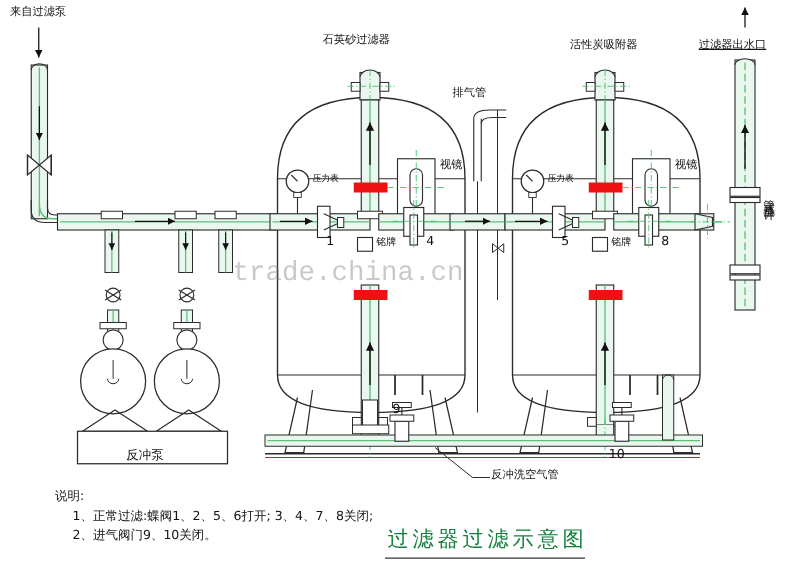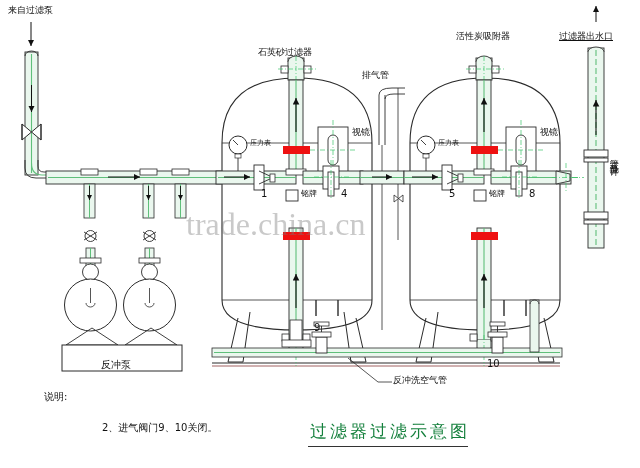--- a/index.html
+++ b/index.html
@@ -6,22 +6,22 @@
   body{width:640px;height:468px;position:relative;overflow:hidden;
        font-family:"DejaVu Sans","Liberation Sans",sans-serif;color:#1a1a1a;}
   #stage{position:absolute;left:0;top:0;width:640px;height:468px;padding-left:31px;}
   svg{position:absolute;left:0;top:0;}
   .lbl{position:absolute;font-size:9px;line-height:1.1;color:#111;white-space:nowrap;}
   .lbl.sm{font-size:8px;}
   .lbl.xs{font-size:7px;text-align:right;}
   .vnum{position:absolute;font-size:10px;color:#111;font-family:"DejaVu Sans",sans-serif;}
   .vert{writing-mode:vertical-rl;text-orientation:upright;font-size:9px;line-height:1.25;
         position:absolute;color:#111;letter-spacing:2px;}
-  #wm{position:absolute;left:186px;top:206px;font-size:32px;color:rgba(120,120,120,.40);
-      font-family:Liberation Serif, serif;letter-spacing:0px;user-select:none;}
+  #wm{position:absolute;left:186px;top:206px;font-size:22px;color:rgba(120,120,120,.40);
+      font-family:Liberation Mono, monospace;letter-spacing:0px;user-select:none;}
   #title{position:absolute;left:310px;top:420px;font-size:17px;letter-spacing:3px;color:#15803d;}
   #titleline{position:absolute;left:308px;top:446px;width:160px;height:1px;background:#333;}
   .note{position:absolute;font-size:10px;color:#111;white-space:nowrap;}
 </style>
 </head>
 <body>
 
 <div id="stage">
 
   <svg width="640" height="468" viewBox="0 0 640 468">
@@ -326,21 +326,21 @@
       <line x1="378" y1="382" x2="392" y2="382" stroke="#2b2b2b" stroke-width="0.8"></line>
 
       <rect x="530" y="300" width="9" height="52" fill="#eaf7ee" stroke="#2b2b2b" stroke-width="0.8"></rect>
       <path d="M530,304 a4.5,4 0 0 1 9,0" fill="none" stroke="#2b2b2b" stroke-width="0.8"></path>
     </g>
 
   </svg>
 
   <div class="lbl" style="left:8px;top:6px;">来自过滤泵</div>
 
-  <div class="lbl" style="left:258px;top:48px;">石英砂过滤器</div>
+  <div class="lbl" style="left:258px;top:28px;">石英砂过滤器</div>
 
   <div class="lbl" style="left:456px;top:32px;">活性炭吸附器</div>
 
   <div class="lbl" style="left:362px;top:71px;">排气管</div>
 
   <div class="lbl" style="left:559px;top:32px;text-decoration:underline;">过滤器出水口</div>
 
   <div class="vert" style="left:608px;top:152px;">管式流量计</div>
 
   <div class="lbl" style="left:393px;top:376px;">反冲洗空气管</div>
@@ -359,18 +359,19 @@
   <div class="vnum" style="left:261px;top:188px;">1</div>
   <div class="vnum" style="left:341px;top:188px;">4</div>
   <div class="vnum" style="left:449px;top:188px;">5</div>
   <div class="vnum" style="left:529px;top:188px;">8</div>
   <div class="vnum" style="left:314px;top:322px;">9</div>
   <div class="vnum" style="left:487px;top:322px;margin-top:36px;">10</div>
 
   <div id="wm">trade.china.cn</div>
 
   <div class="note" style="left:44px;top:390px;">说明:</div>
-  <div class="note" style="left:58px;top:421px;margin-left:44px;">2、进气阀门9、10关闭。</div>
+  <div class="note" style="left:58px;top:406px;">1、正常过滤:蝶阀1、2、5、6打开; 3、4、7、8关闭;</div>
+  <div class="note" style="left:58px;top:421px;">2、进气阀门9、10关闭。</div>
 
   <div id="title">过滤器过滤示意图</div>
   <div id="titleline"></div>
 
 </div>
 
 </body></html>

